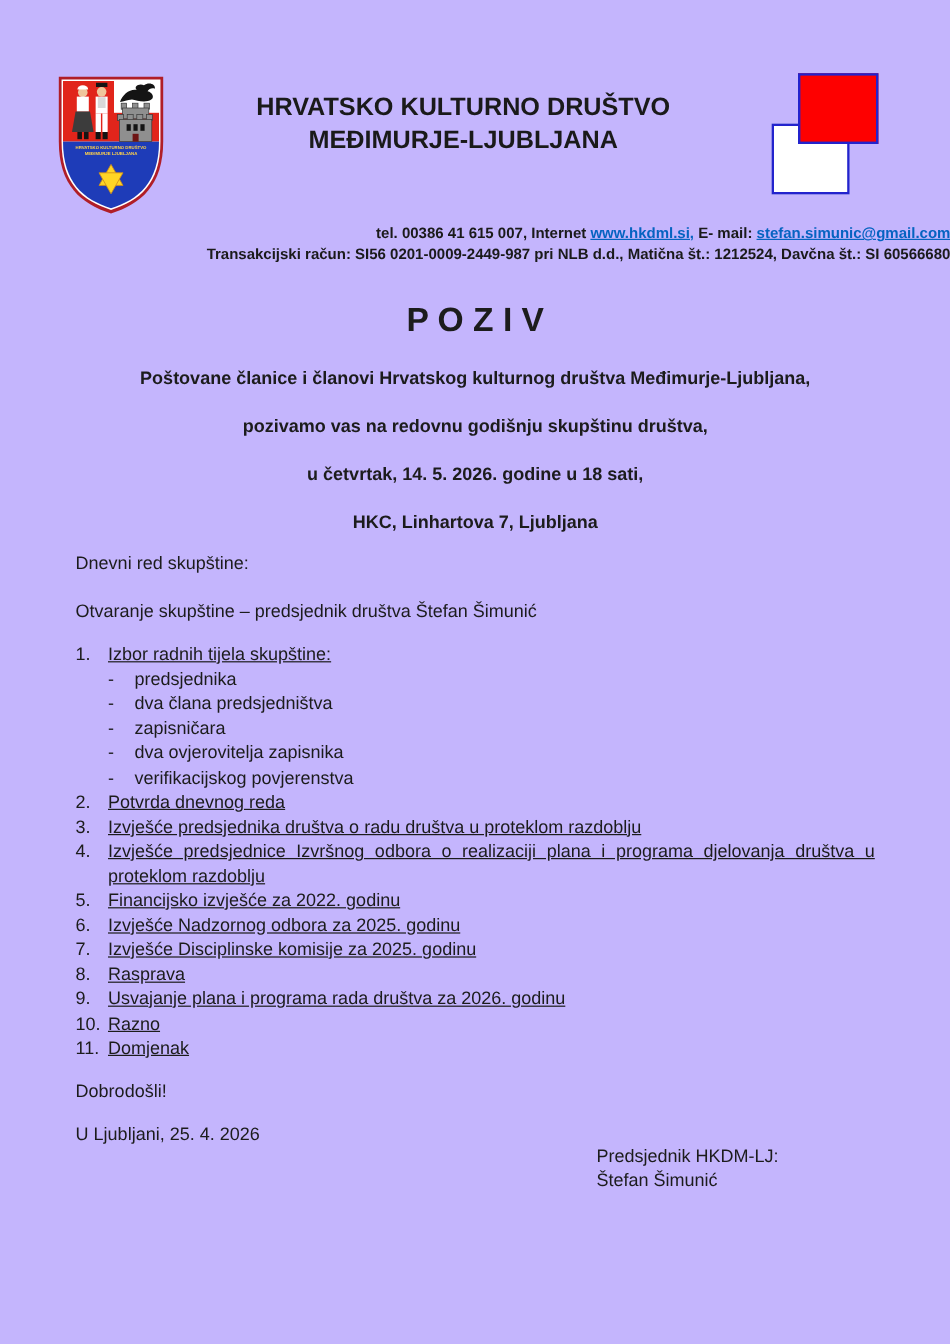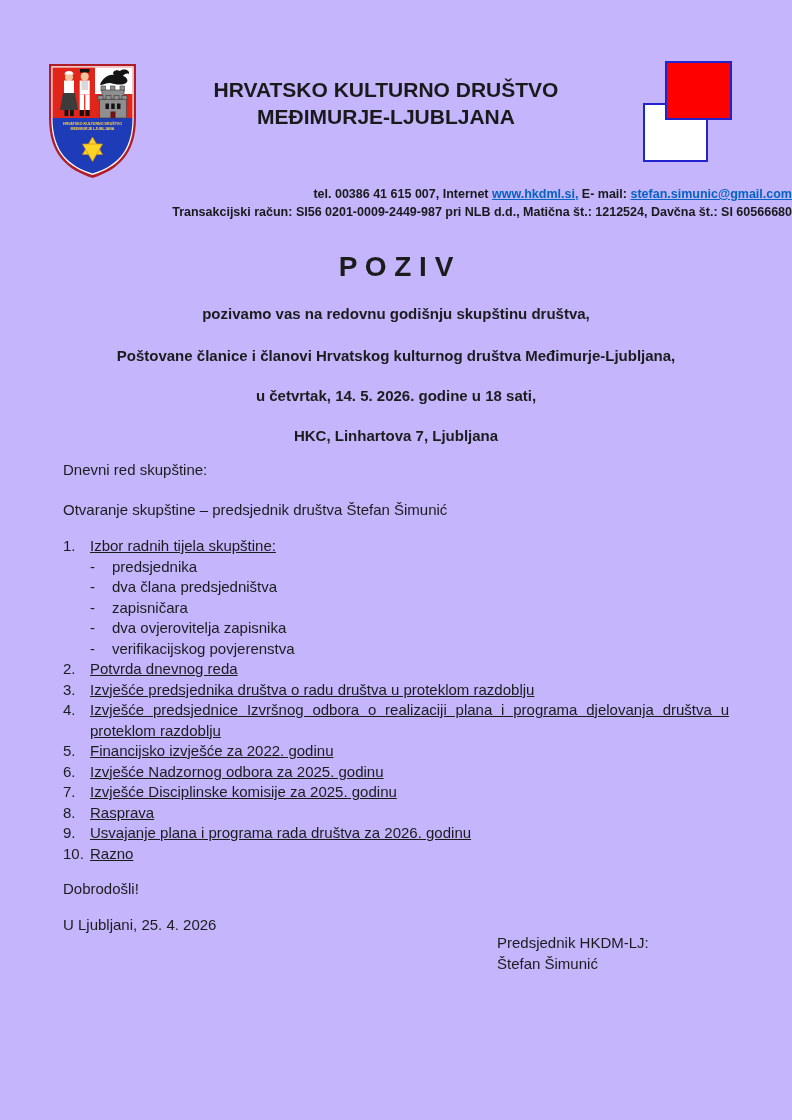--- a/index.html
+++ b/index.html
@@ -194,22 +194,22 @@
     <div>
       <span>tel. 00386 41 615 007, Internet </span><span class="link">www.hkdml.si,</span><span> E- mail: </span><span class="link">stefan.simunic@gmail.com</span>
     </div>
     <div>Transakcijski račun: SI56 0201-0009-2449-987 pri  NLB d.d., Matična št.: 1212524,  Davčna št.: SI 60566680</div>
   </div>
 
   <div class="content">
 
     <h1 class="heading">P O Z I V</h1>
 
+    <p class="inv-line first">Poštovane članice i članovi Hrvatskog kulturnog društva Međimurje-Ljubljana,</p>
     <p class="inv-line">pozivamo vas  na redovnu godišnju skupštinu društva,</p>
-    <p class="inv-line first">Poštovane članice i članovi Hrvatskog kulturnog društva Međimurje-Ljubljana,</p>
     <p class="inv-line">u četvrtak, 14. 5. 2026. godine u 18 sati,</p>
     <p class="inv-line">HKC, Linhartova 7, Ljubljana</p>
 
     <div class="agenda-title">Dnevni red skupštine:</div>
     <div class="agenda-opening">Otvaranje skupštine – predsjednik društva Štefan Šimunić</div>
 
     <div class="agenda-list">
 
       <div class="agenda-item">
         <span class="num">1.</span>
@@ -264,20 +264,24 @@
         <span class="num">8.</span>
         <span class="itext">Rasprava</span>
       </div>
       <div class="agenda-item">
         <span class="num">9.</span>
         <span class="itext">Usvajanje plana i programa rada društva za 2026. godinu</span>
       </div>
       <div class="agenda-item">
         <span class="num">10.</span>
         <span class="itext">Razno</span>
+      </div>
+      <div class="agenda-item">
+        <span class="num">11.</span>
+        <span class="itext">Domjenak</span>
       </div>
     </div>
 
     <div class="welcome">Dobrodošli!</div>
 
     <div class="footer">
       <span class="place-date">U Ljubljani, 25. 4. 2026</span>
       <div class="signature">
         <div>Predsjednik HKDM-LJ:</div>
         <div>Štefan Šimunić</div>

